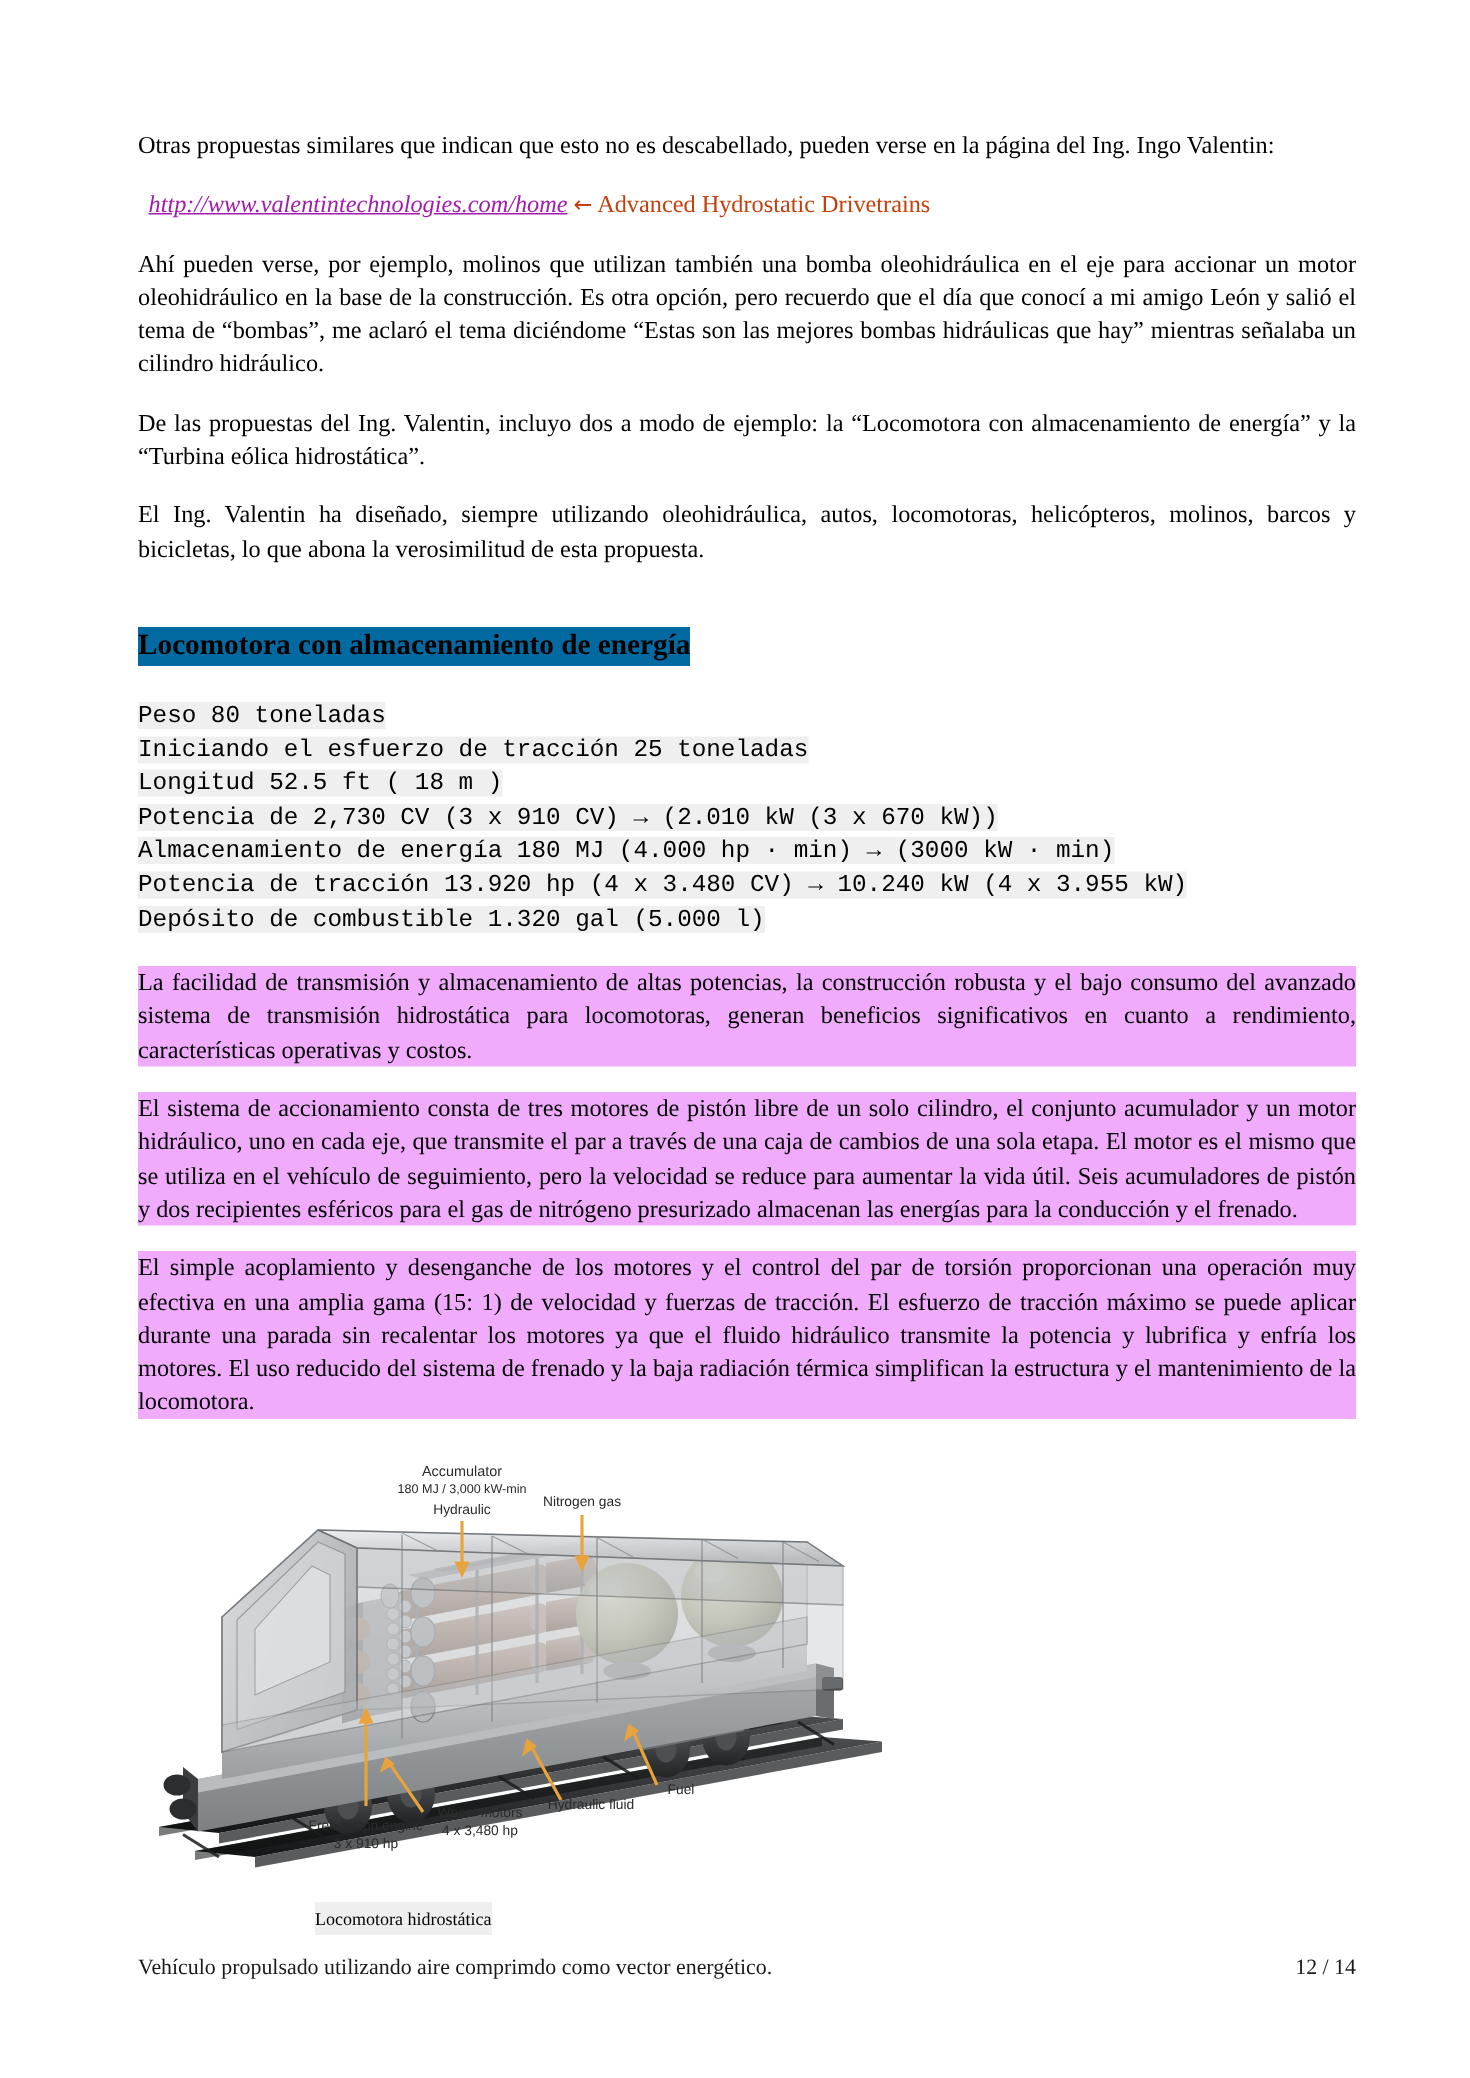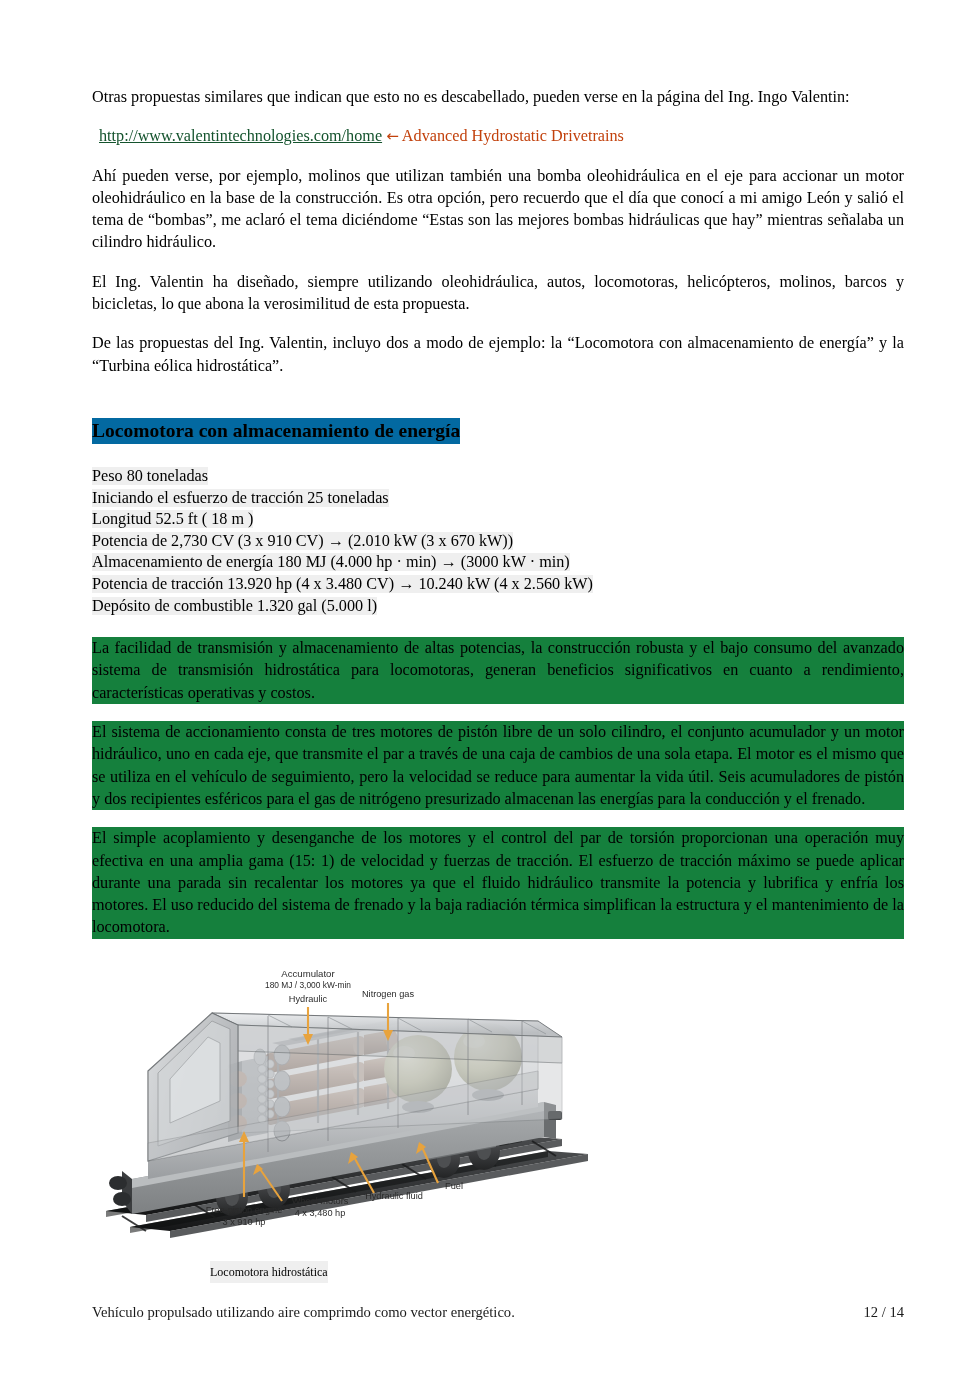--- a/index.html
+++ b/index.html
@@ -28,36 +28,37 @@
     top: 86px;
     width: 812px;
   }
 
   
   .para {
     font-size: 16.2px;
     line-height: 22.3px;
     text-align: justify;
     margin: 0 0 17px 0;
-    background: #15803d;
+    background: #f0abfc;
     box-decoration-break: clone;
     -webkit-box-decoration-break: clone;
   }
   .para.nohl { background: transparent; }
   .para.plain { text-align: left; }
 
   .linkline {
     font-size: 16.2px;
     line-height: 22.3px;
     margin: 0 0 17px 0;
     padding-left: 7px;
   }
   a.url {
-    color: #14532d;
+    color: #a21caf;
     text-decoration: underline;
+    font-style: italic;
   }
   .arrow-note {
     color: #c2410c;
     font-size: 16.2px;
   }
   .arrow-glyph {
     font-family: "DejaVu Sans", sans-serif;
     font-size: 15px;
   }
 
@@ -78,20 +79,21 @@
     font-size: 16.2px;
     line-height: 21.6px;
   }
   ul.specs li {
     margin: 0;
     padding: 0;
     display: block;
   }
   ul.specs li span.hl {
     background: #efefef;
+    font-family: Liberation Mono, monospace;
   }
 
   
   .figure {
     position: relative;
     width: 560px;
     height: 290px;
     margin: 22px 0 0 0;
   }
   .figure svg { display: block; }
@@ -130,35 +132,35 @@
     <p class="linkline">
       <a class="url" href="#">http://www.valentintechnologies.com/home</a>
       <span class="arrow-note">
         <span class="arrow-glyph">←</span>
         <span>Advanced Hydrostatic Drivetrains</span>
       </span>
     </p>
 
     <p class="para nohl">Ahí pueden verse, por ejemplo, molinos que utilizan también una bomba oleohidráulica en el eje para accionar un motor oleohidráulico en la base de la construcción. Es otra opción, pero recuerdo que el día que conocí a mi amigo León y salió el tema de “bombas”, me aclaró el tema diciéndome “Estas son las mejores bombas hidráulicas que hay” mientras señalaba un cilindro hidráulico.</p>
 
+    <p class="para nohl">De las propuestas del Ing. Valentin, incluyo dos a modo de ejemplo: la “Locomotora con almacenamiento de energía” y la “Turbina eólica hidrostática”.</p>
+
     <p class="para nohl">El Ing. Valentin ha diseñado, siempre utilizando oleohidráulica, autos, locomotoras, helicópteros, molinos, barcos y bicicletas, lo que abona la verosimilitud de esta propuesta.</p>
-
-    <p class="para nohl">De las propuestas del Ing. Valentin, incluyo dos a modo de ejemplo: la “Locomotora con almacenamiento de energía” y la “Turbina eólica hidrostática”.</p>
 
     <div class="title-wrap">
       <h2 class="section-title">Locomotora con almacenamiento de energía</h2>
     </div>
 
     <ul class="specs">
       <li><span class="hl">Peso 80 toneladas</span></li>
       <li><span class="hl">Iniciando el esfuerzo de tracción 25 toneladas</span></li>
       <li><span class="hl">Longitud 52.5 ft ( 18 m )</span></li>
       <li><span class="hl">Potencia de 2,730 CV (3 x 910 CV) → (2.010 kW (3 x 670 kW))</span></li>
       <li><span class="hl">Almacenamiento de energía 180 MJ (4.000 hp · min) → (3000 kW · min)</span></li>
-      <li><span class="hl">Potencia de tracción 13.920 hp (4 x 3.480 CV) → 10.240 kW (4 x 2.560 kW)</span></li>
+      <li><span class="hl">Potencia de tracción 13.920 hp (4 x 3.480 CV) → 10.240 kW (4 x 3.955 kW)</span></li>
       <li><span class="hl">Depósito de combustible 1.320 gal (5.000 l)</span></li>
     </ul>
 
     <p class="para">La facilidad de transmisión y almacenamiento de altas potencias, la construcción robusta y el bajo consumo del avanzado sistema de transmisión hidrostática para locomotoras, generan beneficios significativos en cuanto a rendimiento, características operativas y costos.</p>
 
     <p class="para">El sistema de accionamiento consta de tres motores de pistón libre de un solo cilindro, el conjunto acumulador y un motor hidráulico, uno en cada eje, que transmite el par a través de una caja de cambios de una sola etapa. El motor es el mismo que se utiliza en el vehículo de seguimiento, pero la velocidad se reduce para aumentar la vida útil. Seis acumuladores de pistón y dos recipientes esféricos para el gas de nitrógeno presurizado almacenan las energías para la conducción y el frenado.</p>
 
     <p class="para">El simple acoplamiento y desenganche de los motores y el control del par de torsión proporcionan una operación muy efectiva en una amplia gama (15: 1) de velocidad y fuerzas de tracción. El esfuerzo de tracción máximo se puede aplicar durante una parada sin recalentar los motores ya que el fluido hidráulico transmite la potencia y lubrifica y enfría los motores. El uso reducido del sistema de frenado y la baja radiación térmica simplifican la estructura y el mantenimiento de la locomotora.</p>
 
     <div class="figure">

